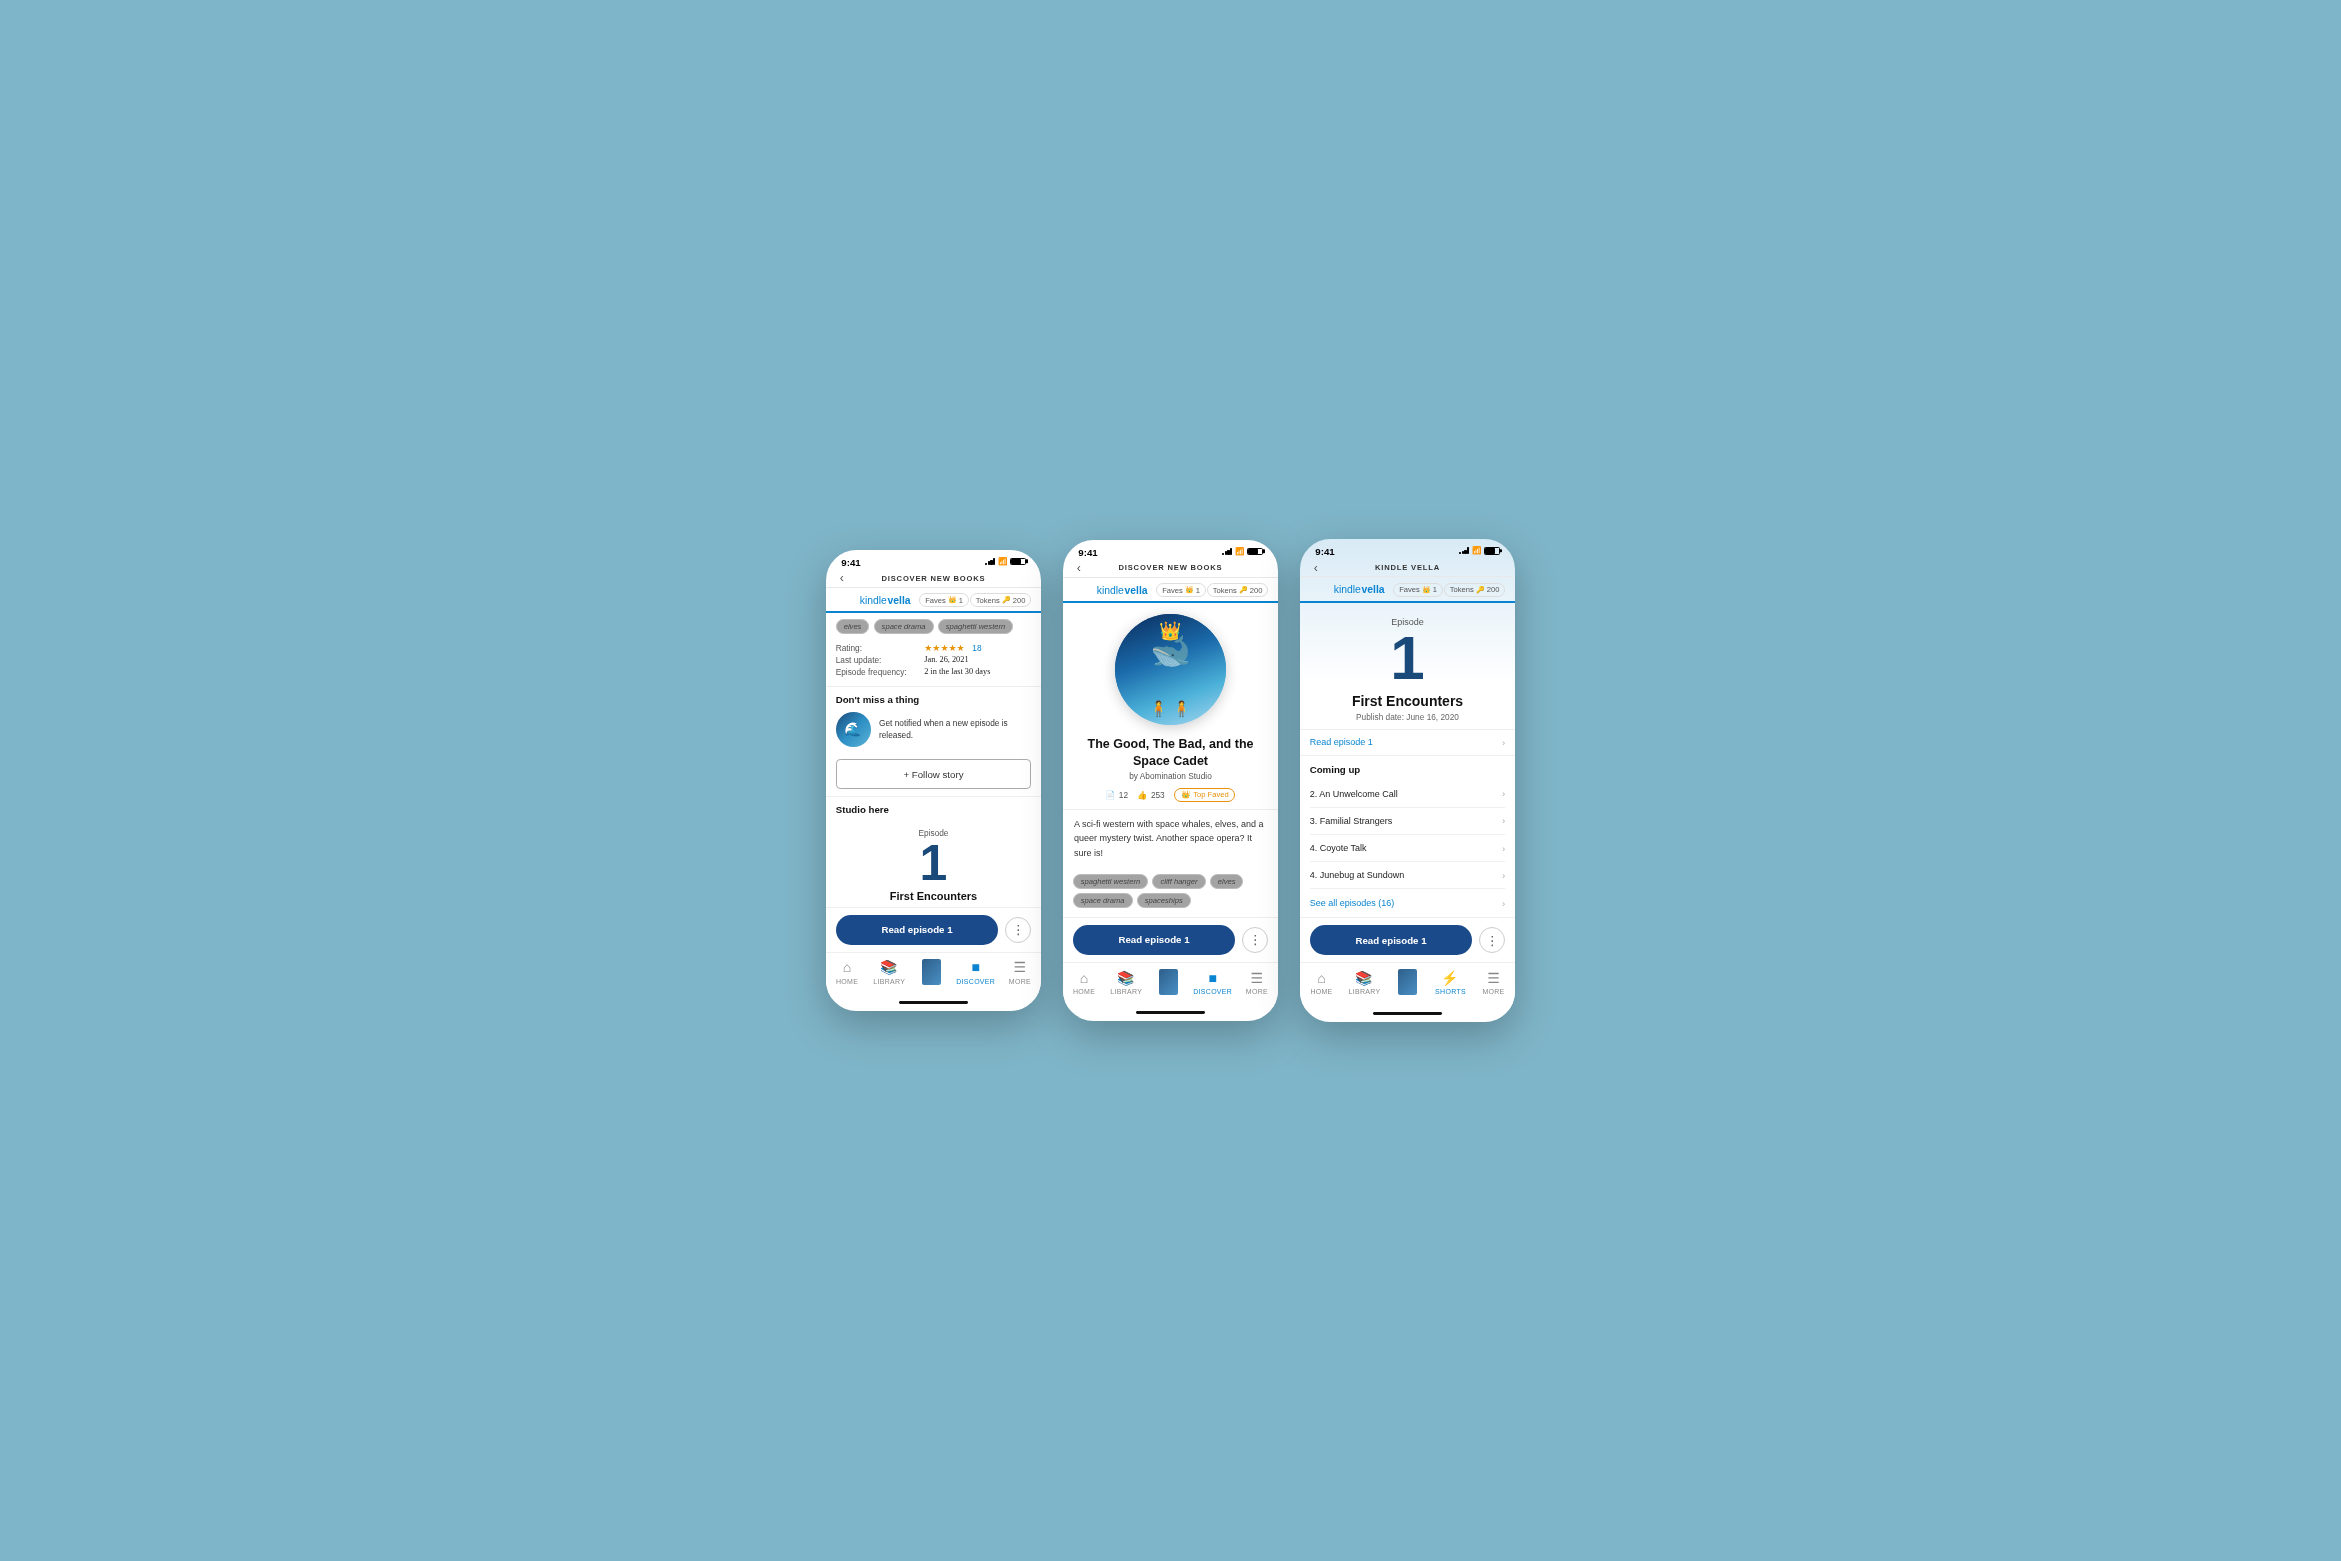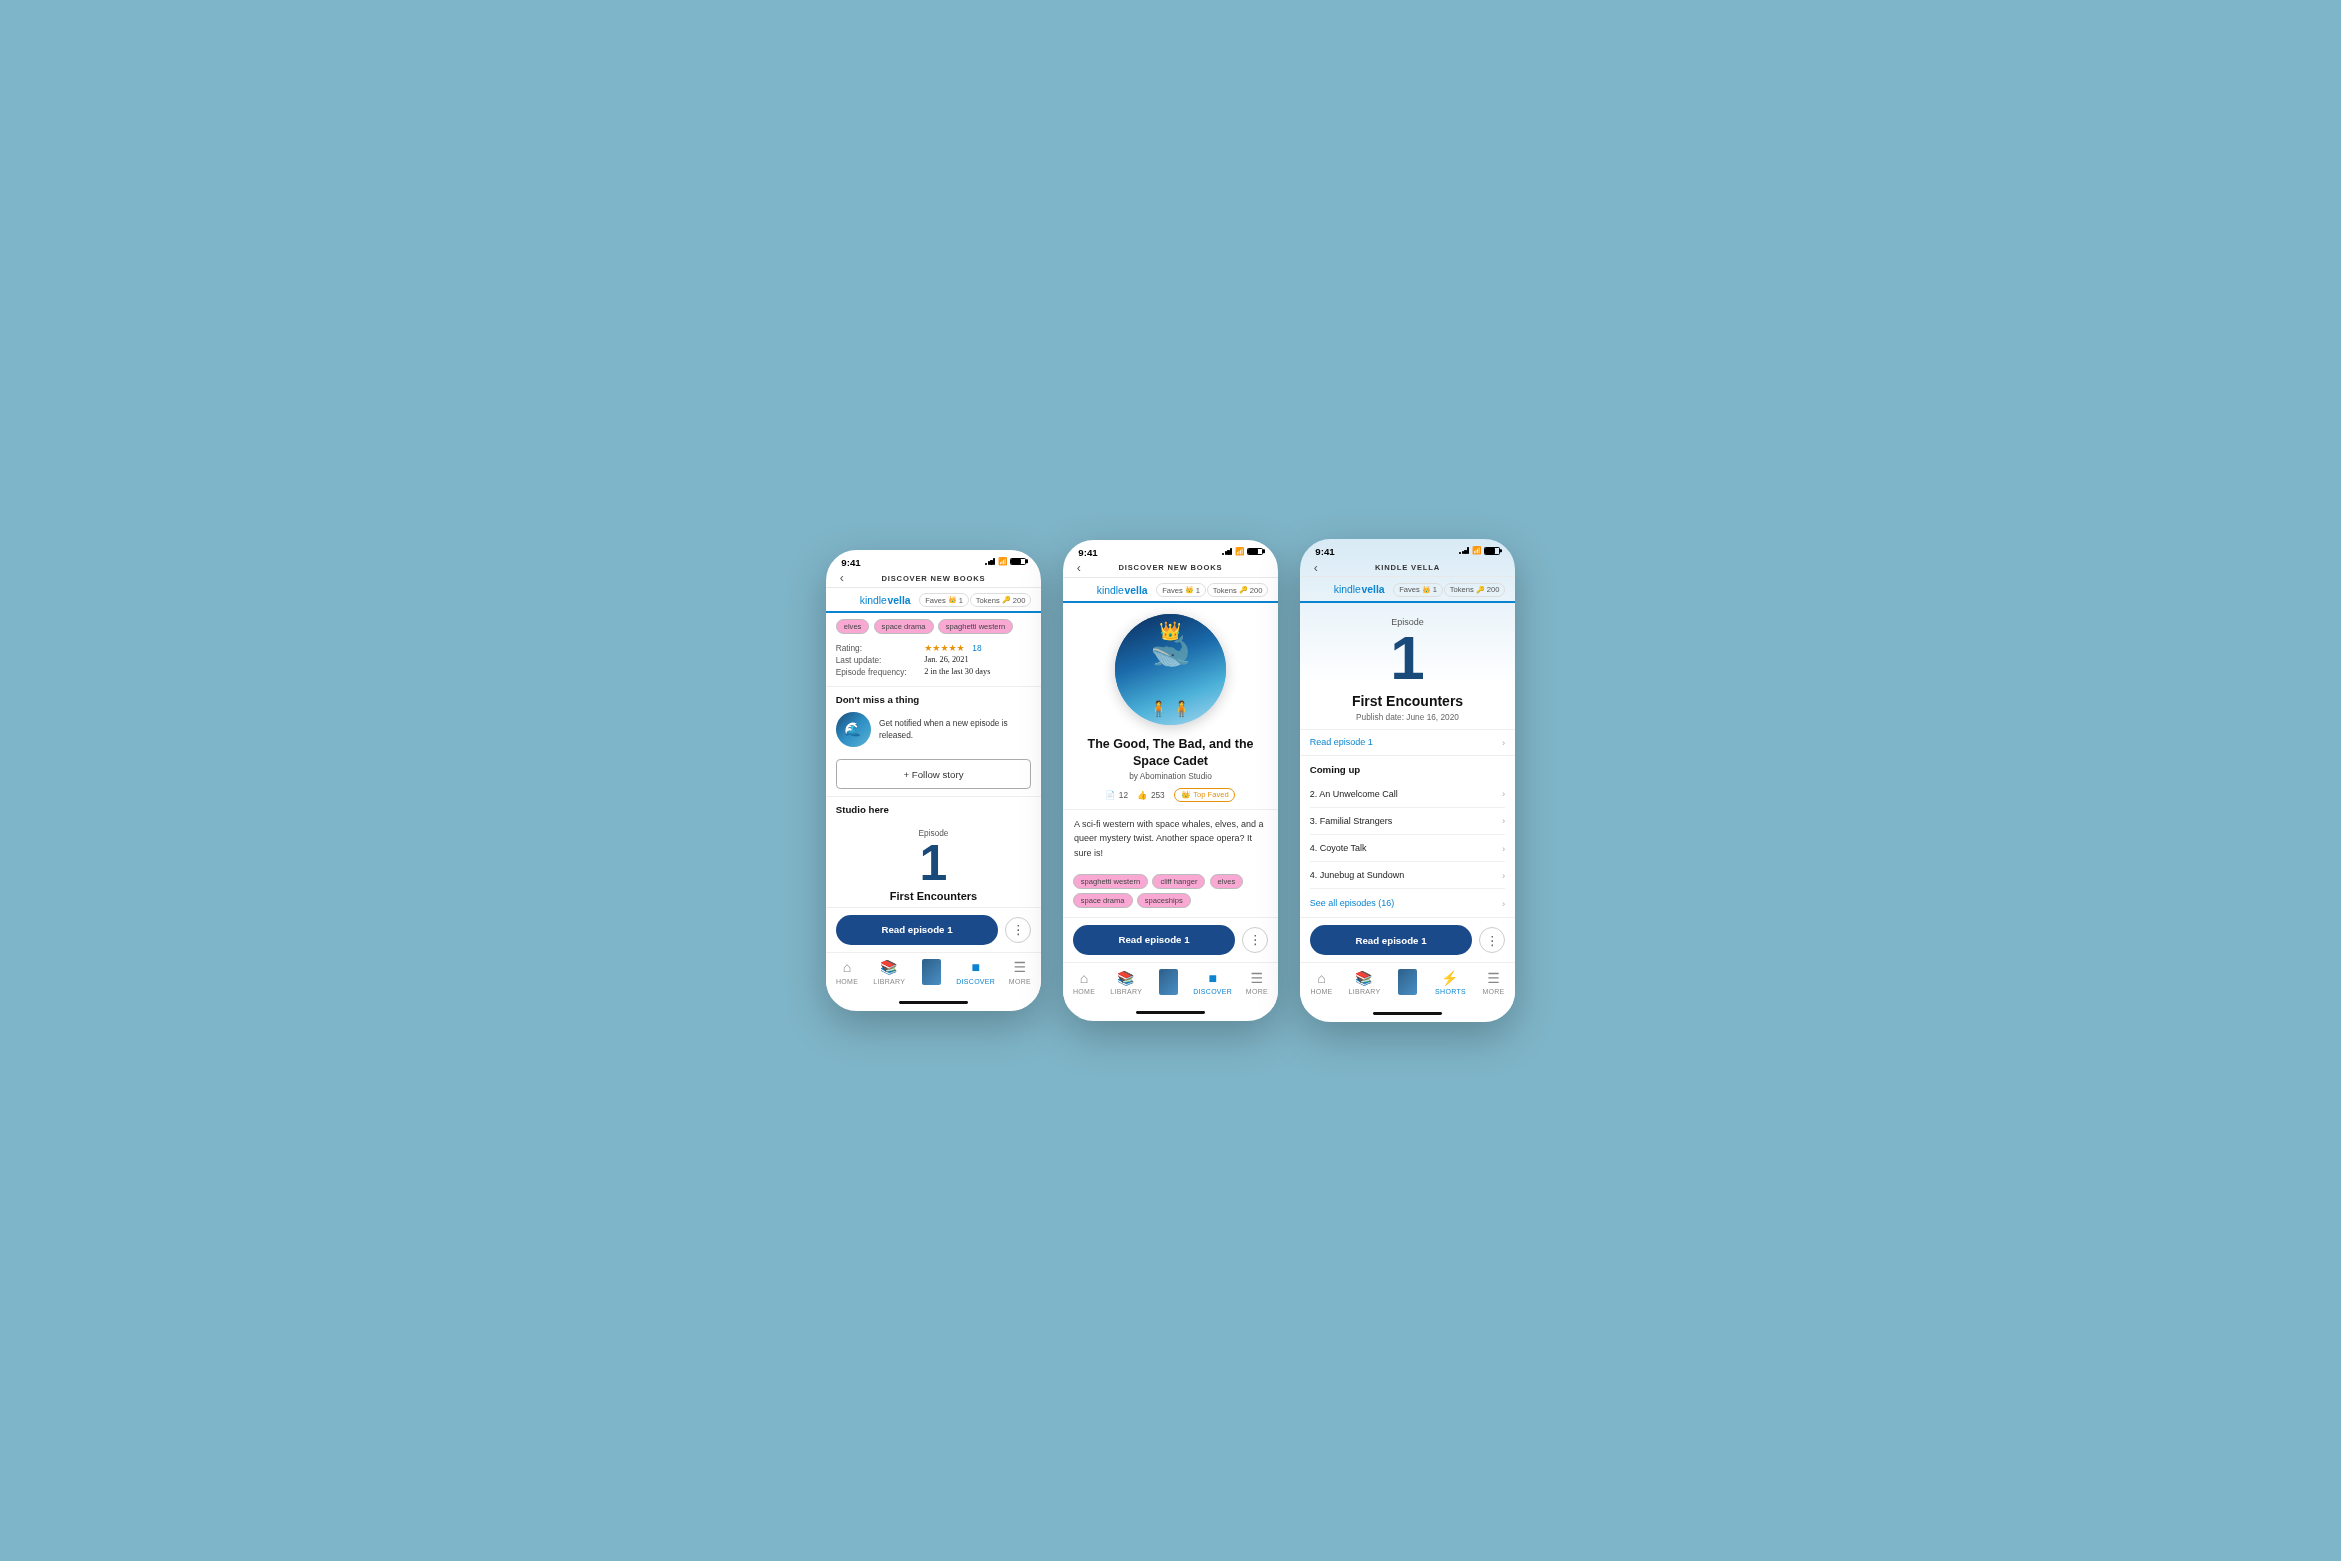--- a/index.html
+++ b/index.html
@@ -101,21 +101,21 @@
       overflow-x: hidden;
     }
     .phone-content::-webkit-scrollbar { display: none; }
 
     
     .tags-row {
       display: flex; gap: 4.2px; padding: 5.6px 9.7px; flex-wrap: wrap;
     }
     .tag {
       border: 0.7px solid #bbb; border-radius: 9.7px; padding: 2.1px 7px;
-      font-size: 7.6px; color: #444; background: #f9a8d4;
+      font-size: 7.6px; color: #444; background: #a3a3a3; font-style: italic;
     }
 
     
     .meta-grid {
       padding: 2.8px 9.7px 7px;
     }
     .meta-row {
       display: flex; gap: 5.6px; margin-bottom: 2.1px; font-size: 8.3px;
     }
     .meta-label { color: #555; width: 83px; flex-shrink: 0; }

